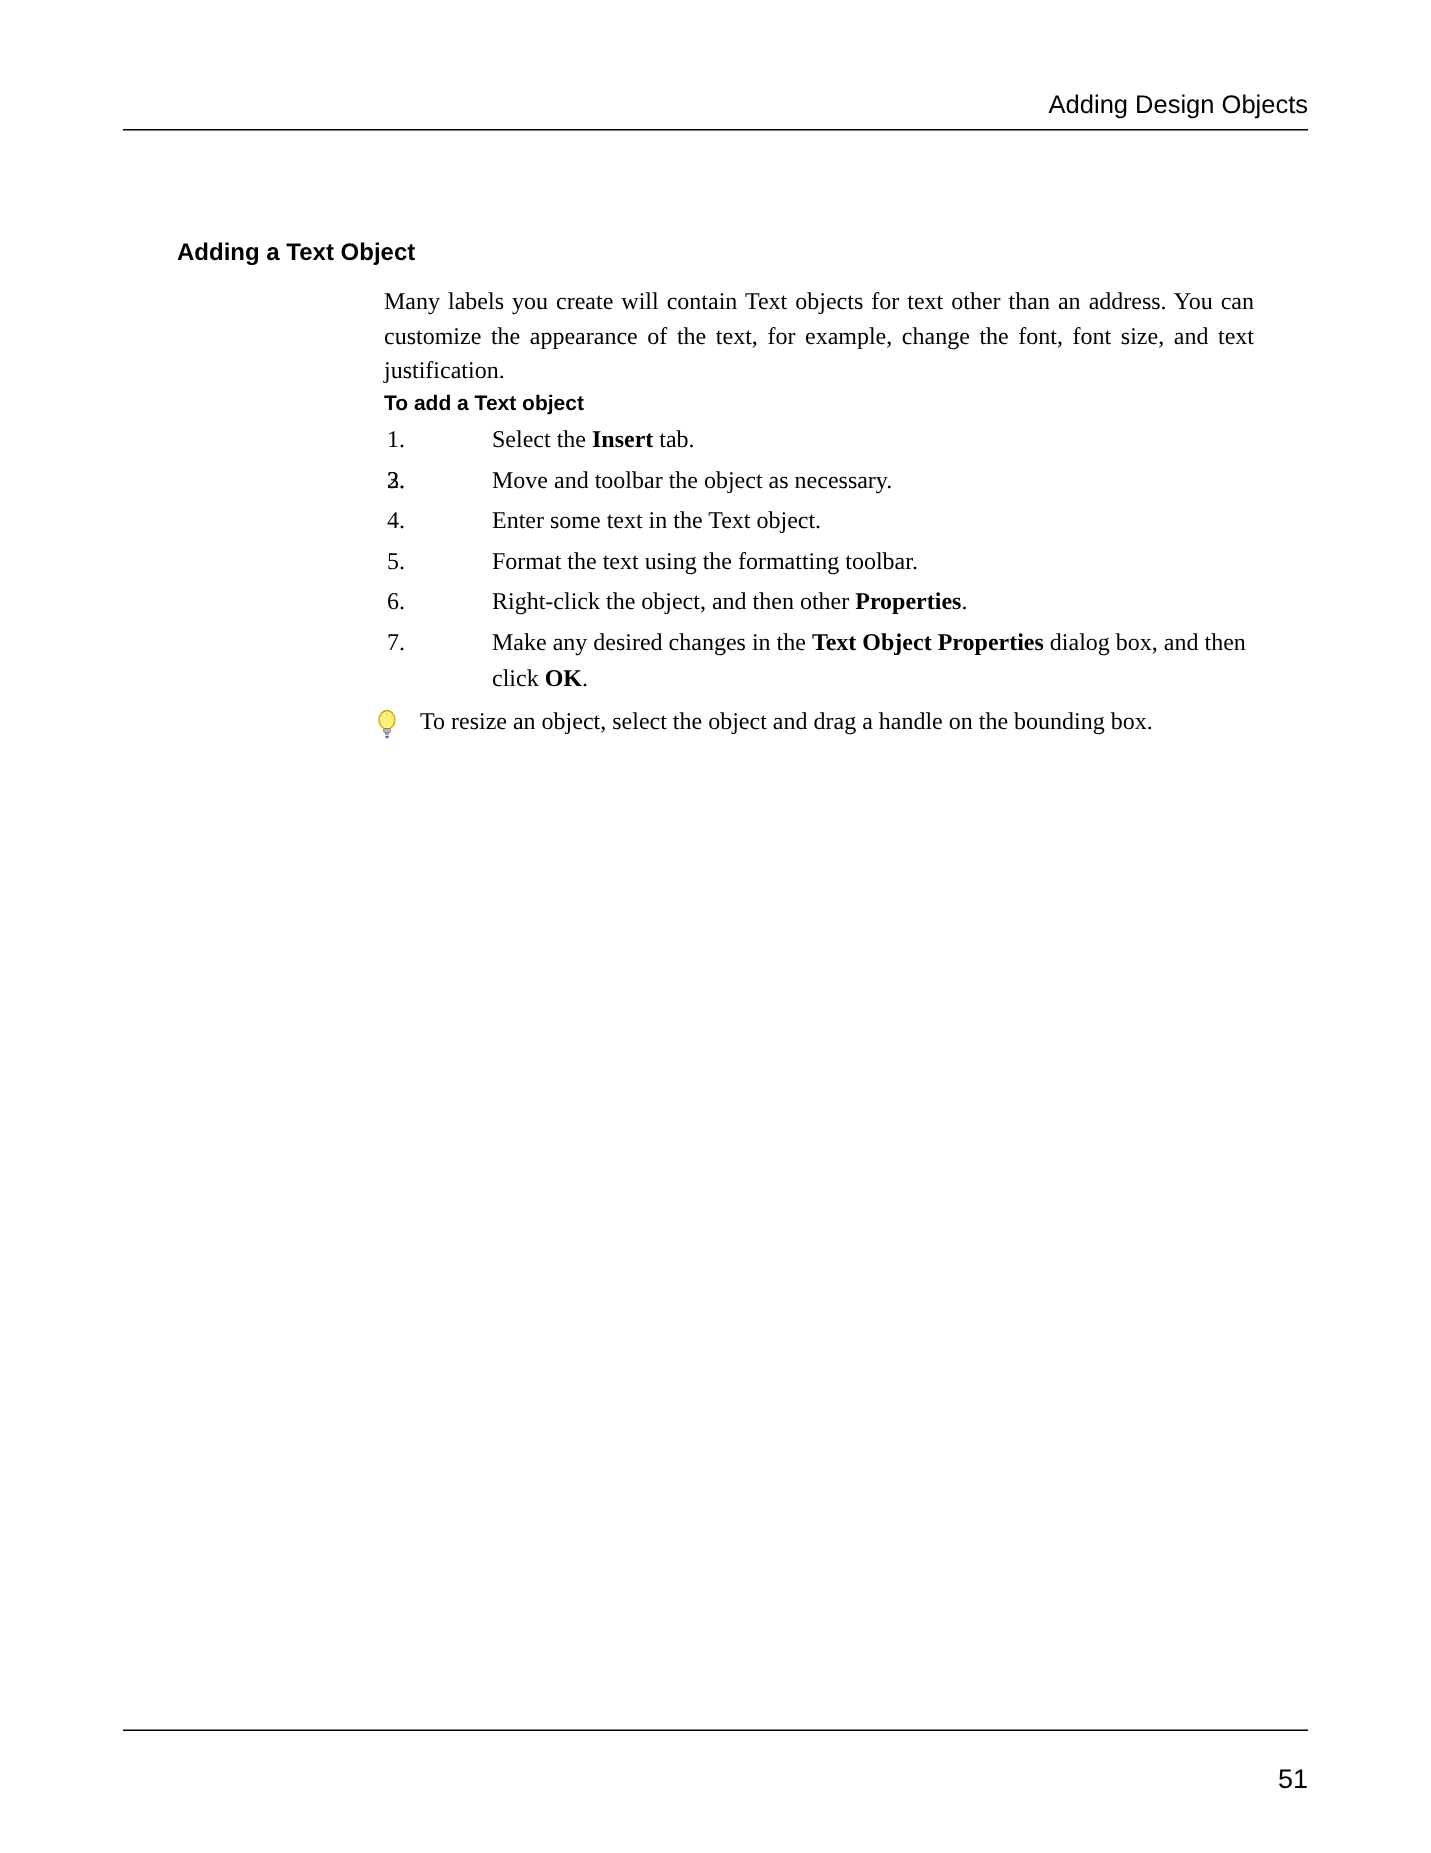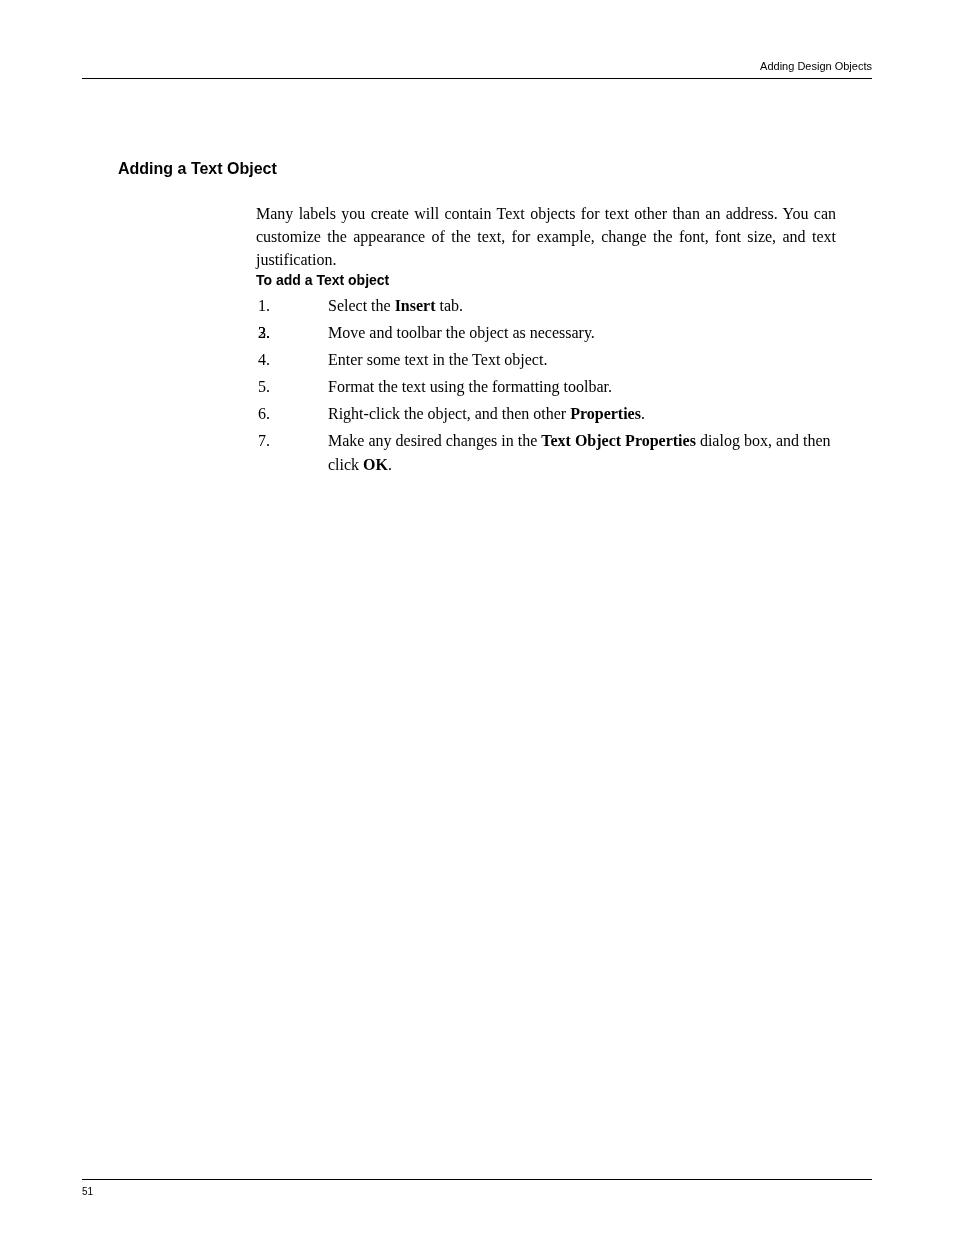--- a/index.html
+++ b/index.html
@@ -15,35 +15,35 @@
       color: #000000;
       position: relative;
     }
     .page-header {
       position: absolute;
       top: 60px;
       left: 82px;
       right: 82px;
       text-align: right;
       font-family: Verdana, Arial, sans-serif;
-      font-size: 11px;
+      font-size: 17px;
       padding-bottom: 6px;
       border-bottom: 1.5px solid #000000;
     }
     .content {
       position: absolute;
       top: 160px;
       left: 118px;
       right: 118px;
     }
     .section-heading {
       font-family: Verdana, Arial, sans-serif;
       font-weight: bold;
       font-size: 16px;
-      margin-bottom: 24px;
+      margin-bottom: 12px;
     }
     .body-block {
       margin-left: 138px;
     }
     .intro-para {
       font-size: 16px;
       line-height: 1.45;
       text-align: justify;
       margin-bottom: 0;
     }
@@ -122,23 +122,24 @@
     .tip-text {
       font-size: 16px;
       line-height: 1.5;
     }
     .page-footer {
       position: absolute;
       bottom: 38px;
       left: 82px;
       right: 82px;
       border-top: 1.5px solid #000000;
-      font-family: Verdana, Arial, sans-serif;
-      font-size: 10px;
-      padding-top: 6px;
+      text-align: right;
+      font-family: Verdana, Arial, sans-serif;
+      font-size: 18px;
+      padding-top: 22px;
     }
     b {
       font-weight: bold;
     }
   </style>
 </head>
 <body>
 
 <div class="page-header">
   <span>Adding Design Objects</span>
@@ -174,18 +175,30 @@
           <span>Right-click the object, and then other </span><b>Properties</b><span>.</span>
         </span>
       </li>
       <li>
         <span class="step-body">
           <span>Make any desired changes in the </span><b>Text Object Properties</b><span> dialog box, and then click </span><b>OK</b><span>.</span>
         </span>
       </li>
     </ol>
 
+    <div class="tip-row">
+      <span class="tip-icon">
+        <svg viewBox="0 0 18 22" width="16" height="20">
+          <ellipse cx="9" cy="7.5" rx="6" ry="7" fill="#fff27a" stroke="#c9a700" stroke-width="1"></ellipse>
+          <path d="M9 2 L9 4 M4 3 L5.5 5 M14 3 L12.5 5 M2.5 8 L4.5 8 M15.5 8 L13.5 8" stroke="#e8d050" stroke-width="1" fill="none"></path>
+          <rect x="6.5" y="14" width="5" height="3" fill="#b8b8b8" stroke="#7a7a7a" stroke-width="0.7" rx="0.8"></rect>
+          <rect x="7.5" y="17" width="3" height="1.8" fill="#9e9e9e" rx="0.5"></rect>
+          <path d="M8 19.5 Q9 22 10 19.5" stroke="#3b6cb8" stroke-width="1.2" fill="none"></path>
+        </svg>
+      </span>
+      <span class="tip-text">To resize an object, select the object and drag a handle on the bounding box.</span>
+    </div>
   </div>
 </div>
 
 <div class="page-footer">
   <span>51</span>
 </div>
 
 </body></html>

